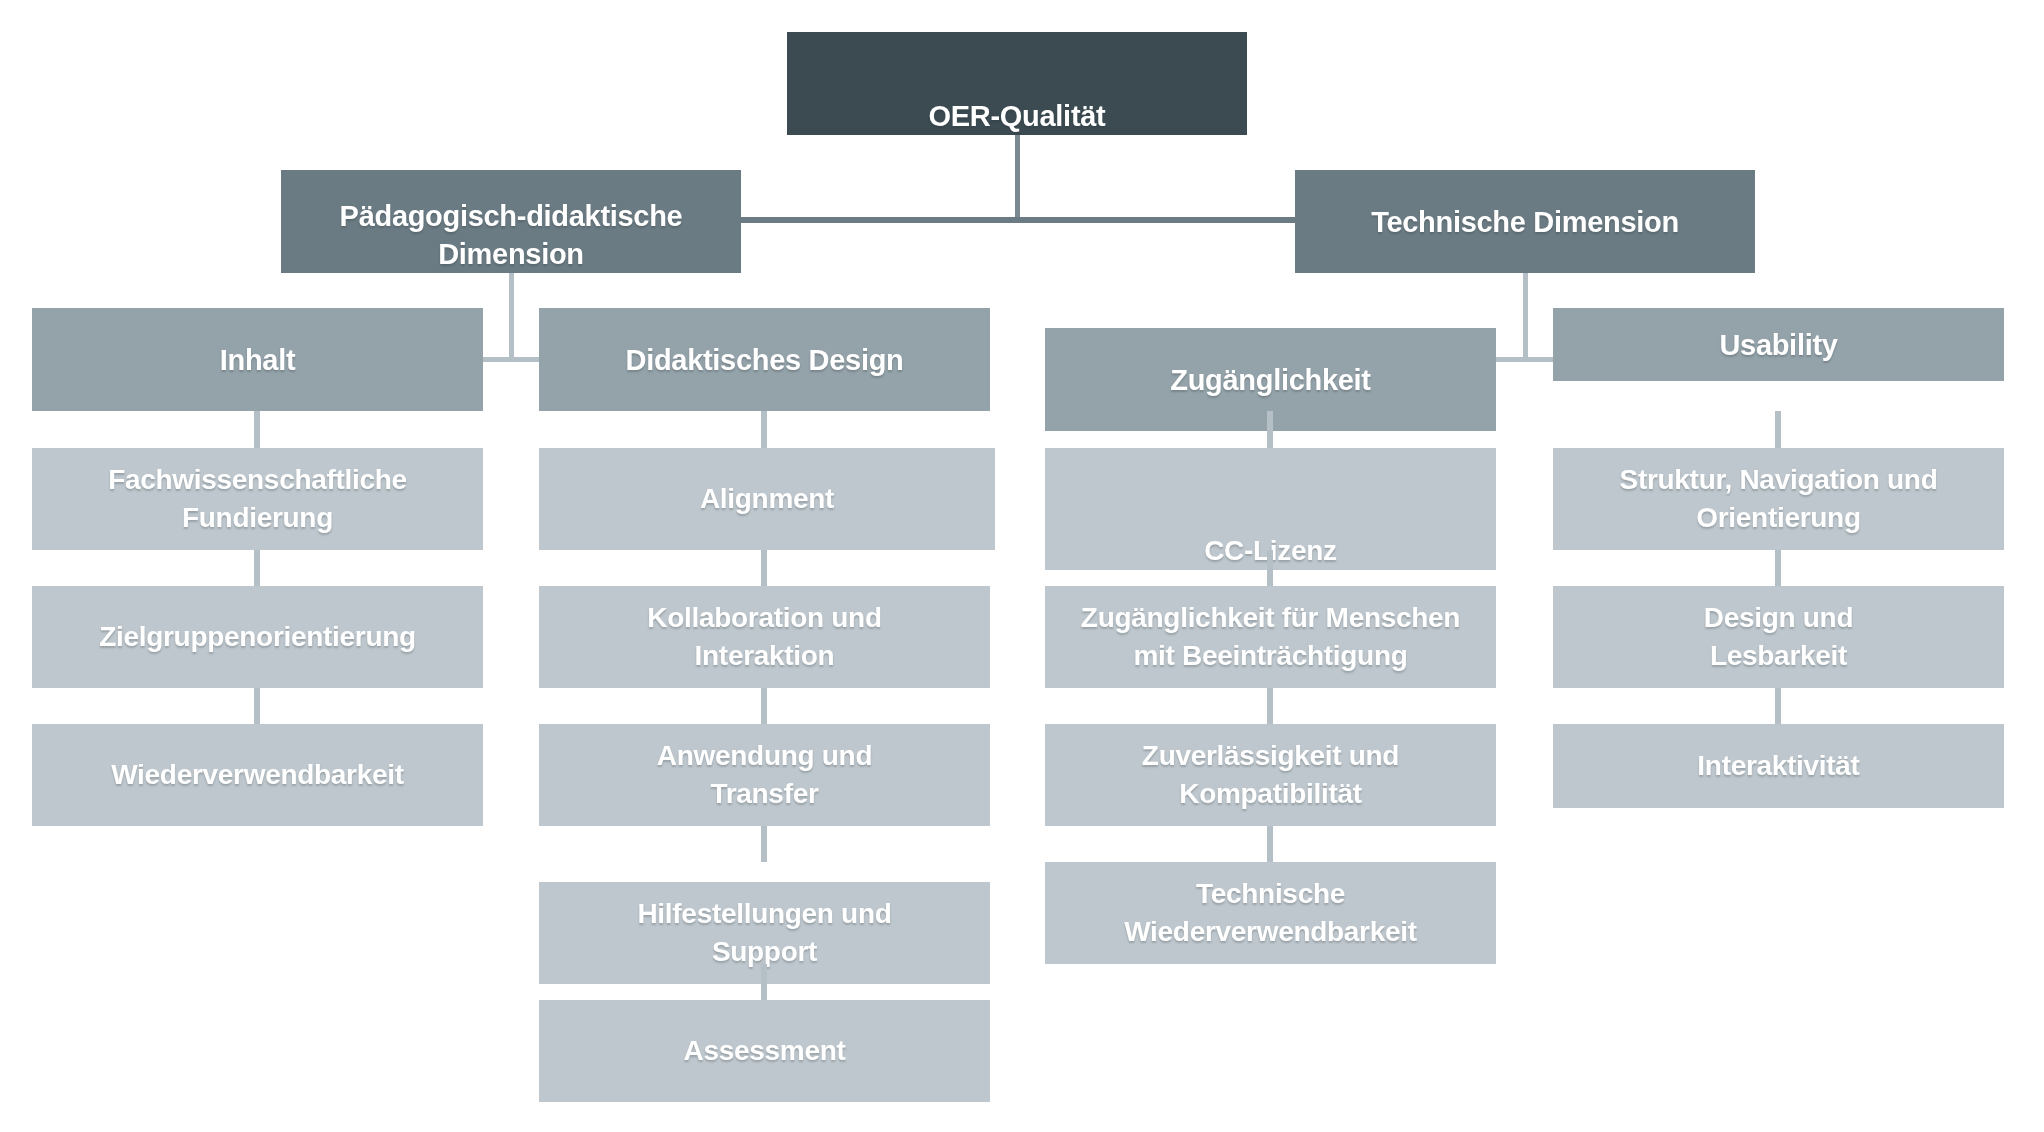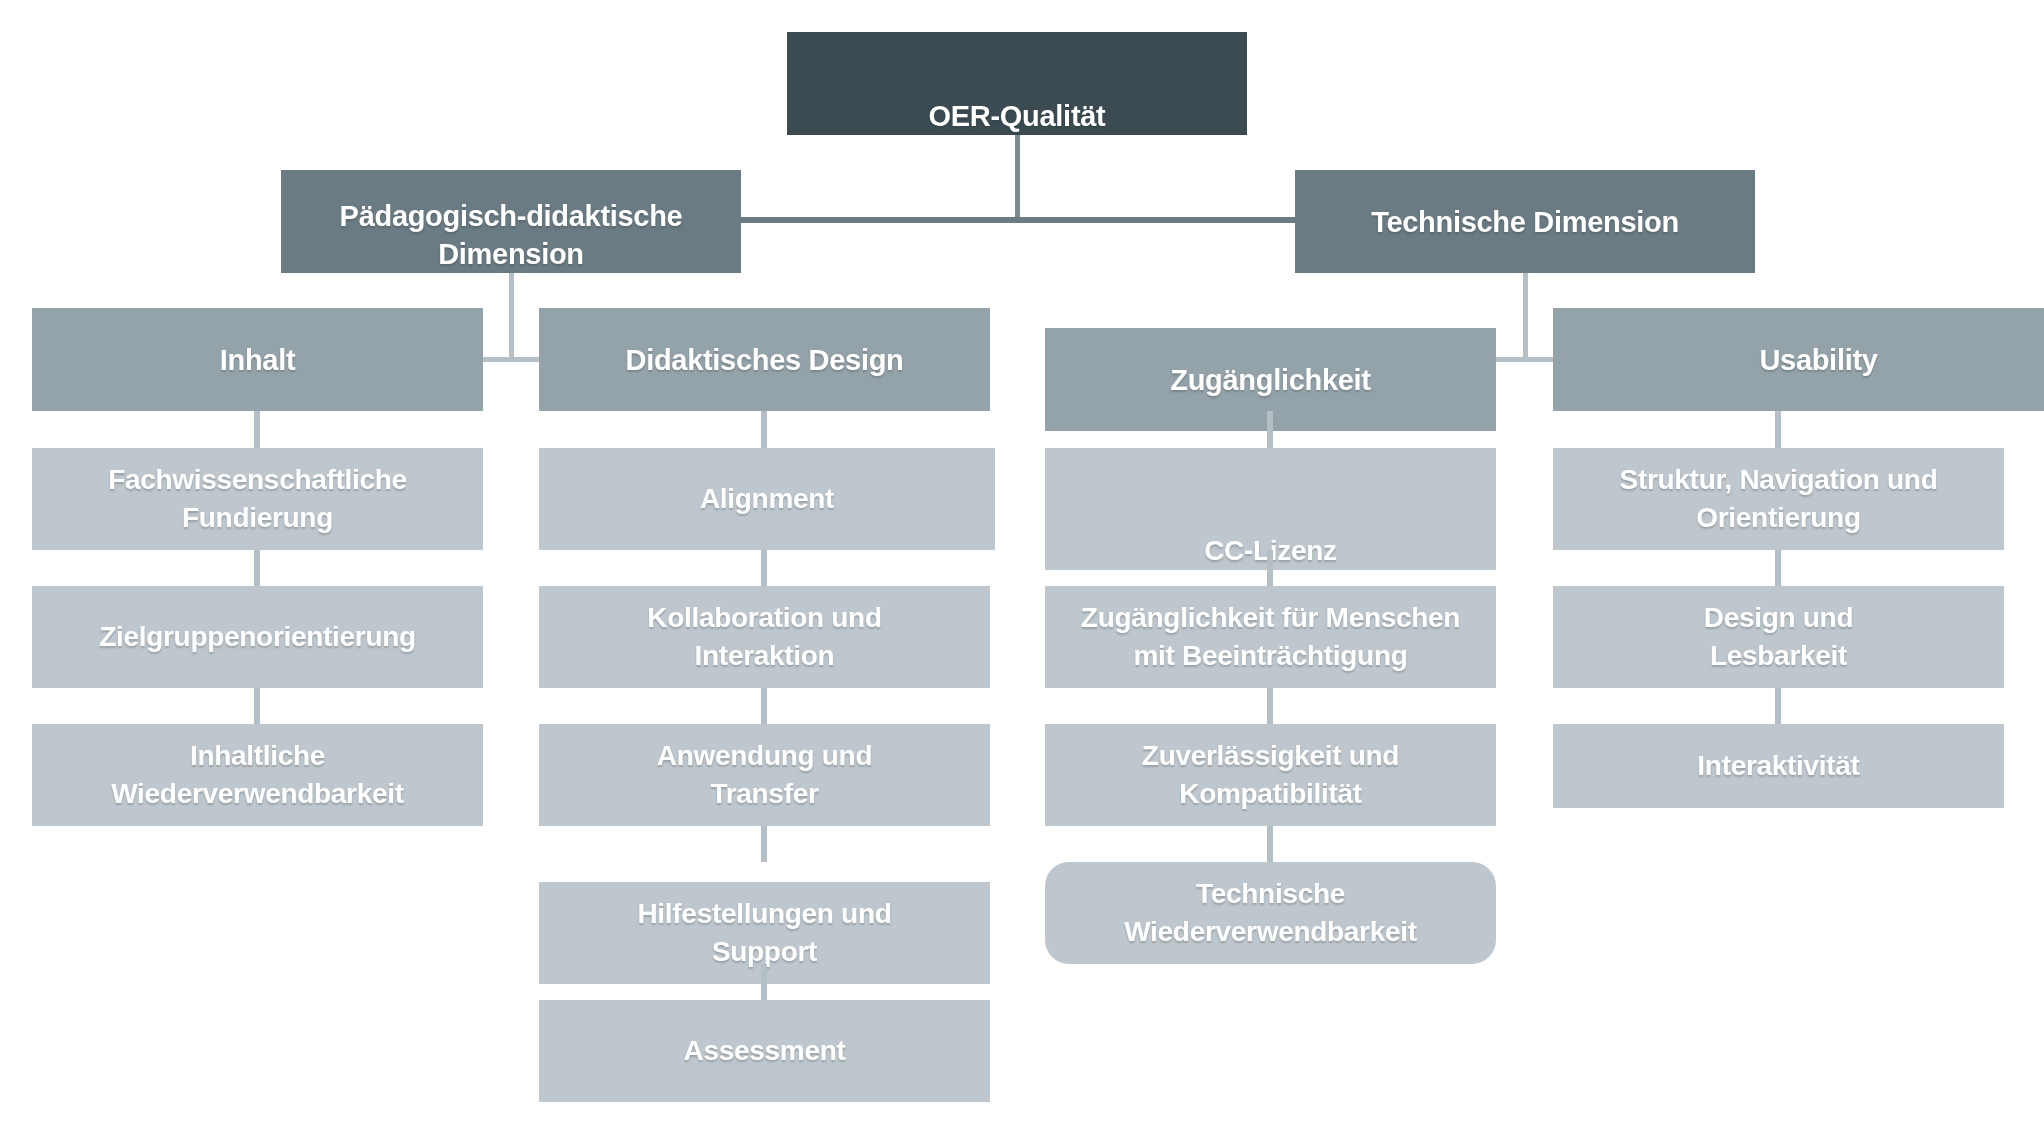--- a/index.html
+++ b/index.html
@@ -68,21 +68,21 @@
   <div class="box lvl3" style="left:539px;top:308px;width:451px;height:103px;">
     <div>
         <span class="ln">Didaktisches Design</span>
       </div>
   </div>
   <div class="box lvl3" style="left:1045px;top:308px;width:451px;height:103px;margin-top:20px;">
     <div>
         <span class="ln">Zugänglichkeit</span>
       </div>
   </div>
-  <div class="box lvl3" style="left:1553px;top:308px;width:451px;height:103px;padding-left:40px;">
+  <div class="box lvl3" style="left:1553px;top:308px;width:451px;height:73px;">
     <div>
         <span class="ln">Usability</span>
       </div>
   </div>
 
   <div class="line light-line" style="left:254px;top:411px;width:6px;height:37px;"></div>
   <div class="box lvl4" style="left:32px;top:448px;width:451px;height:102px;">
     <div>
       <span class="ln">Fachwissenschaftliche</span>
       <span class="ln">Fundierung</span>
@@ -90,21 +90,20 @@
   </div>
   <div class="line light-line" style="left:254px;top:550px;width:6px;height:36px;"></div>
   <div class="box lvl4" style="left:32px;top:586px;width:451px;height:102px;">
     <div>
         <span class="ln">Zielgruppenorientierung</span>
       </div>
   </div>
   <div class="line light-line" style="left:254px;top:688px;width:6px;height:36px;"></div>
   <div class="box lvl4" style="left:32px;top:724px;width:451px;height:102px;">
     <div>
-      <span class="ln">Inhaltliche</span>
       <span class="ln">Wiederverwendbarkeit</span>
     </div>
   </div>
 
   <div class="line light-line" style="left:761px;top:411px;width:6px;height:37px;"></div>
   <div class="box lvl4" style="left:539px;top:448px;width:456px;height:102px;">
     <div>
         <span class="ln">Alignment</span>
       </div>
   </div>
@@ -150,21 +149,21 @@
     </div>
   </div>
   <div class="line light-line" style="left:1267px;top:688px;width:6px;height:36px;"></div>
   <div class="box lvl4" style="left:1045px;top:724px;width:451px;height:102px;">
     <div>
       <span class="ln">Zuverlässigkeit und</span>
       <span class="ln">Kompatibilität</span>
     </div>
   </div>
   <div class="line light-line" style="left:1267px;top:826px;width:6px;height:36px;"></div>
-  <div class="box lvl4" style="left:1045px;top:862px;width:451px;height:102px;border-radius:24px;">
+  <div class="box lvl4" style="left:1045px;top:862px;width:451px;height:102px;">
     <div>
       <span class="ln">Technische</span>
       <span class="ln">Wiederverwendbarkeit</span>
     </div>
   </div>
 
   <div class="line light-line" style="left:1775px;top:411px;width:6px;height:37px;"></div>
   <div class="box lvl4" style="left:1553px;top:448px;width:451px;height:102px;">
     <div>
       <span class="ln">Struktur, Navigation und</span>

